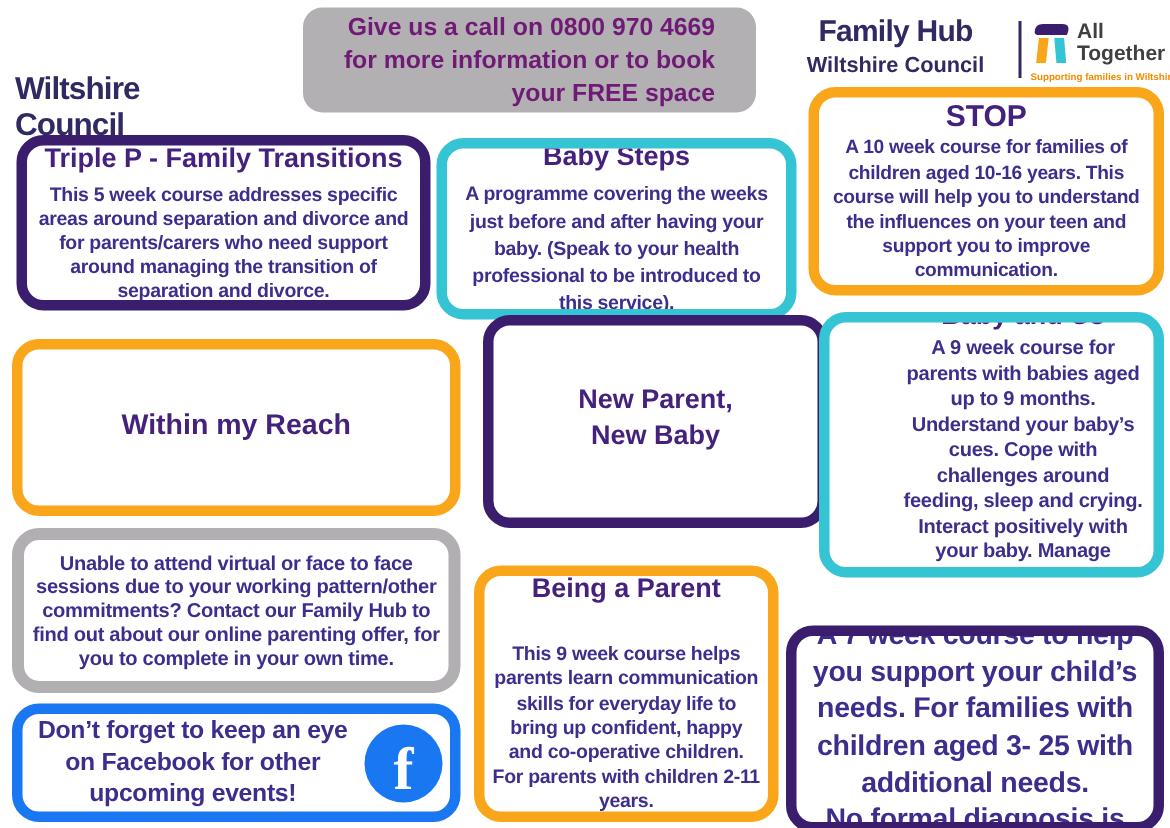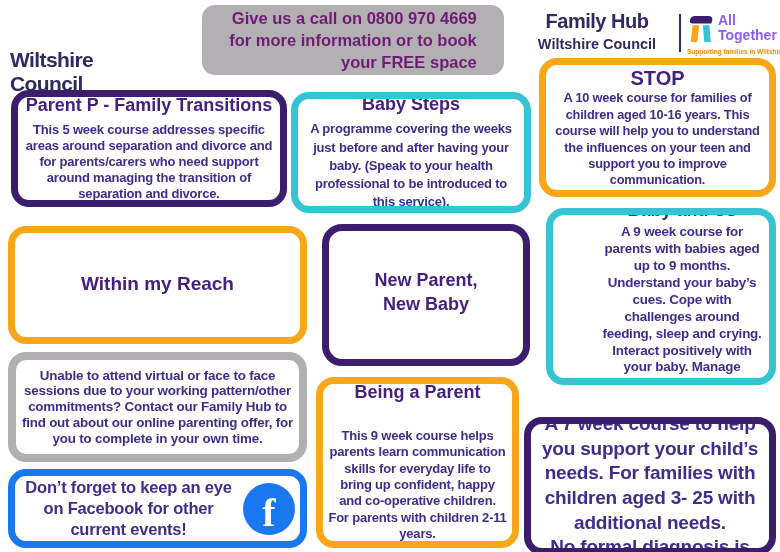--- a/index.html
+++ b/index.html
@@ -20,21 +20,21 @@
   .banner{
     position:absolute;left:202px;top:5px;width:302px;height:70px;background:#b2b0b3;
     border-radius:13px;display:flex;align-items:center;justify-content:center;
   }
   .banner-text{font-size:16.5px;font-weight:700;color:#701a75;text-align:right;white-space:pre-line;line-height:1.35;}
   .fh{position:absolute;left:515px;top:10px;width:262px;height:50px;}
   .fh-title{position:absolute;left:6px;top:0px;width:152px;text-align:center;font-size:20px;font-weight:700;color:#2f2a61;letter-spacing:-0.5px;}
   .fh-sub{position:absolute;left:6px;top:26px;width:152px;text-align:center;font-size:14.5px;font-weight:700;color:#2f2a61;}
   .fh-divider{position:absolute;left:164px;top:4px;width:2px;height:38px;background:#2f2a61;}
   .at-icon{position:absolute;left:172px;top:4px;width:28px;height:30px;}
-  .at-text{position:absolute;left:203px;top:3px;font-size:14px;font-weight:700;color:#8b5cf6;line-height:1.05;}
+  .at-text{position:absolute;left:203px;top:3px;font-size:14px;font-weight:700;color:#404040;line-height:1.05;}
   .at-tagline{position:absolute;left:172px;top:38px;width:100px;font-size:6.5px;font-weight:700;color:#f28c00;white-space:nowrap;}
   
   .card{
     position:absolute;background:#ffffff;border:7px solid #3b1d6e;border-radius:18px;
     box-sizing:border-box;display:flex;flex-direction:column;justify-content:center;
     padding:3px 5px;text-align:center;overflow:hidden;
   }
   .card-title{font-size:18px;font-weight:700;color:#45217e;line-height:1.2;margin-bottom:3px;white-space:pre-line;}
   .card-body{font-size:13px;font-weight:700;color:#3e2d8c;line-height:1.24;letter-spacing:-0.2px;white-space:pre-line;}
   .b-purple{border-color:#3b1d6e;}
@@ -46,21 +46,21 @@
   .c1 .card-title{margin-bottom:5px;}
   .c2{left:291px;top:92px;width:240px;height:121px;}
   .c2 .card-title{margin-bottom:5px;}
   .c2 .card-body{line-height:1.4;}
   .c3{left:539px;top:58px;width:237px;height:139px;}
   .c3 .card-title{font-size:20px;margin-bottom:0;}
   .c3 .card-body{font-size:12.8px;line-height:1.28;}
   .c4{left:8px;top:226px;width:299px;height:118px;}
   .c4 .card-title{font-size:19px;margin-bottom:1px;}
   .c4 .card-body{font-size:13.6px;line-height:1.2;}
-  .c5{left:322px;top:224px;width:208px;height:142px;border-radius:20px;}
+  .c5{left:322px;top:210px;width:230px;height:142px;}
   .c5 .card-title{margin-bottom:6px;line-height:1.35;}
   .c5 .card-body{font-size:13.2px;line-height:1.5;}
   .c6{left:546px;top:208px;width:230px;height:177px;padding-left:47px;}
   .c6 .card-body{font-size:13.4px;line-height:1.26;}
   .c7{left:8px;top:352px;width:299px;height:110px;}
   .c7 .card-body{font-size:13.4px;line-height:1.17;}
   .c8{left:316px;top:377px;width:203px;height:171px;gap:20px;}
   .c8 .card-title{margin-bottom:4px;}
   .c8 .card-body{font-size:13px;line-height:1.26;}
   .c9{left:524px;top:417px;width:252px;height:138px;}
@@ -105,21 +105,21 @@
       <path d="M17 12 L24 12 L25.5 30 L18.5 30 Z" fill="#35c4d3"></path>
     </svg>
     <div class="at-text">
       <div>All</div>
       <div>Together</div>
     </div>
     <div class="at-tagline">Supporting families in Wiltshire</div>
   </div>
 
   <div class="card c1 b-purple">
-    <div class="card-title">Parent P - Family Transitions</div>
+    <div class="card-title">Triple P - Family Transitions</div>
     <div class="card-body">This 5 week course addresses specific areas around separation and divorce and for parents/carers who need support around managing the transition of separation and divorce.</div>
   </div>
 
   <div class="card c2 b-cyan">
     <div class="card-title">Baby Steps</div>
     <div class="card-body">A programme covering the weeks just before and after having your baby. (Speak to your health professional to be introduced to this service).</div>
   </div>
 
   <div class="card c3 b-orange">
     <div class="card-title">STOP</div>
@@ -151,20 +151,20 @@
   </div>
 
   <div class="card c9 b-purple">
     <div class="card-title">Time out for parents</div>
     <div class="card-body">A 7 week course to help you support your child’s needs. For families with children aged 3- 25 with additional needs.
 No formal diagnosis is required</div>
   </div>
 
   <div class="card c10 b-fb">
     <div class="fb-row">
-      <div class="card-body fb-text">Don’t forget to keep an eye on Facebook for other current events!</div>
+      <div class="card-body fb-text">Don’t forget to keep an eye on Facebook for other upcoming events!</div>
       <div class="fb-icon">
         <span class="fb-f">f</span>
       </div>
     </div>
   </div>
 
 </div>
 
 </body></html>

